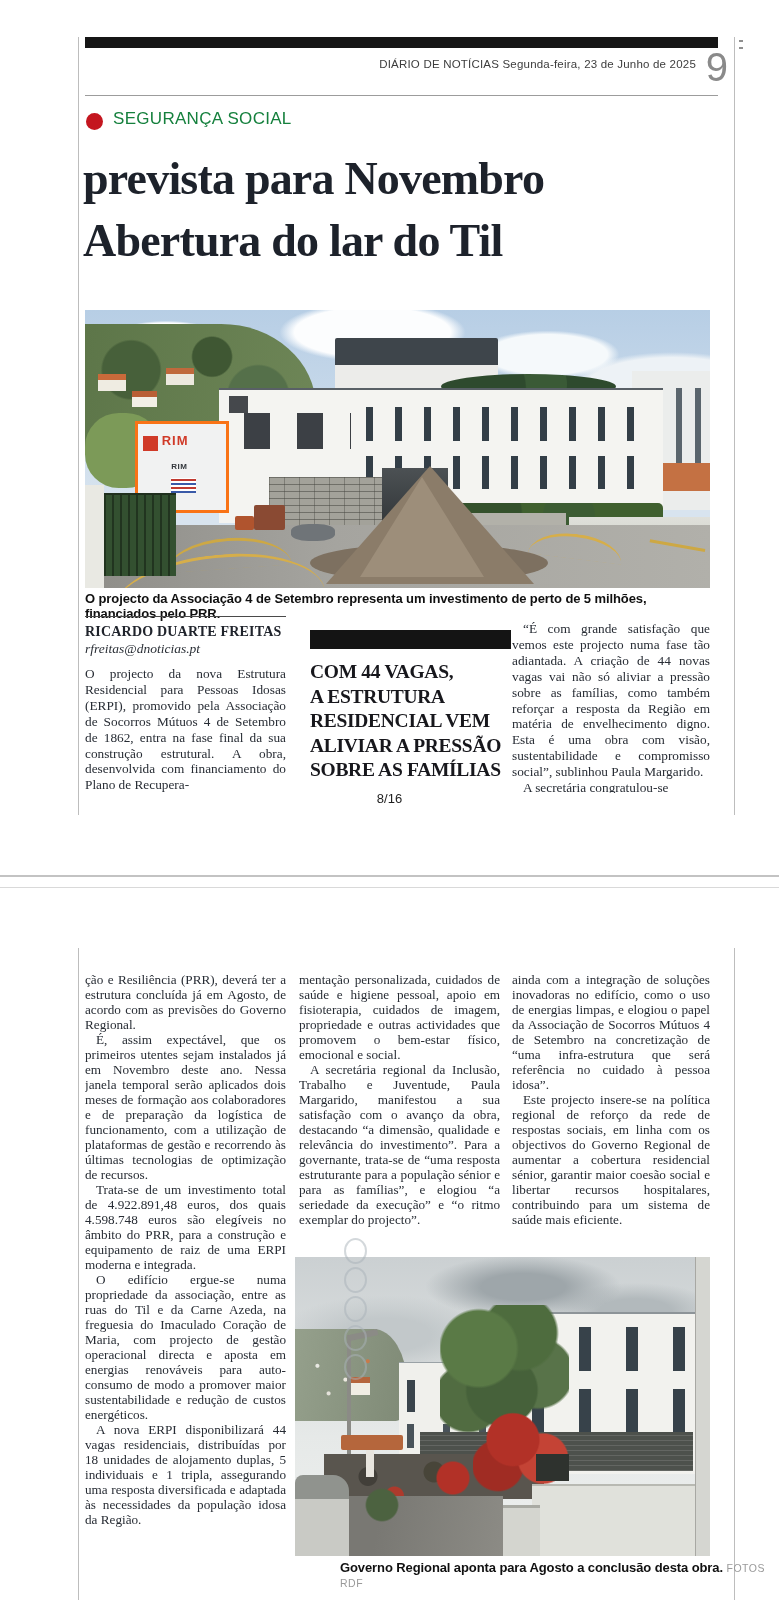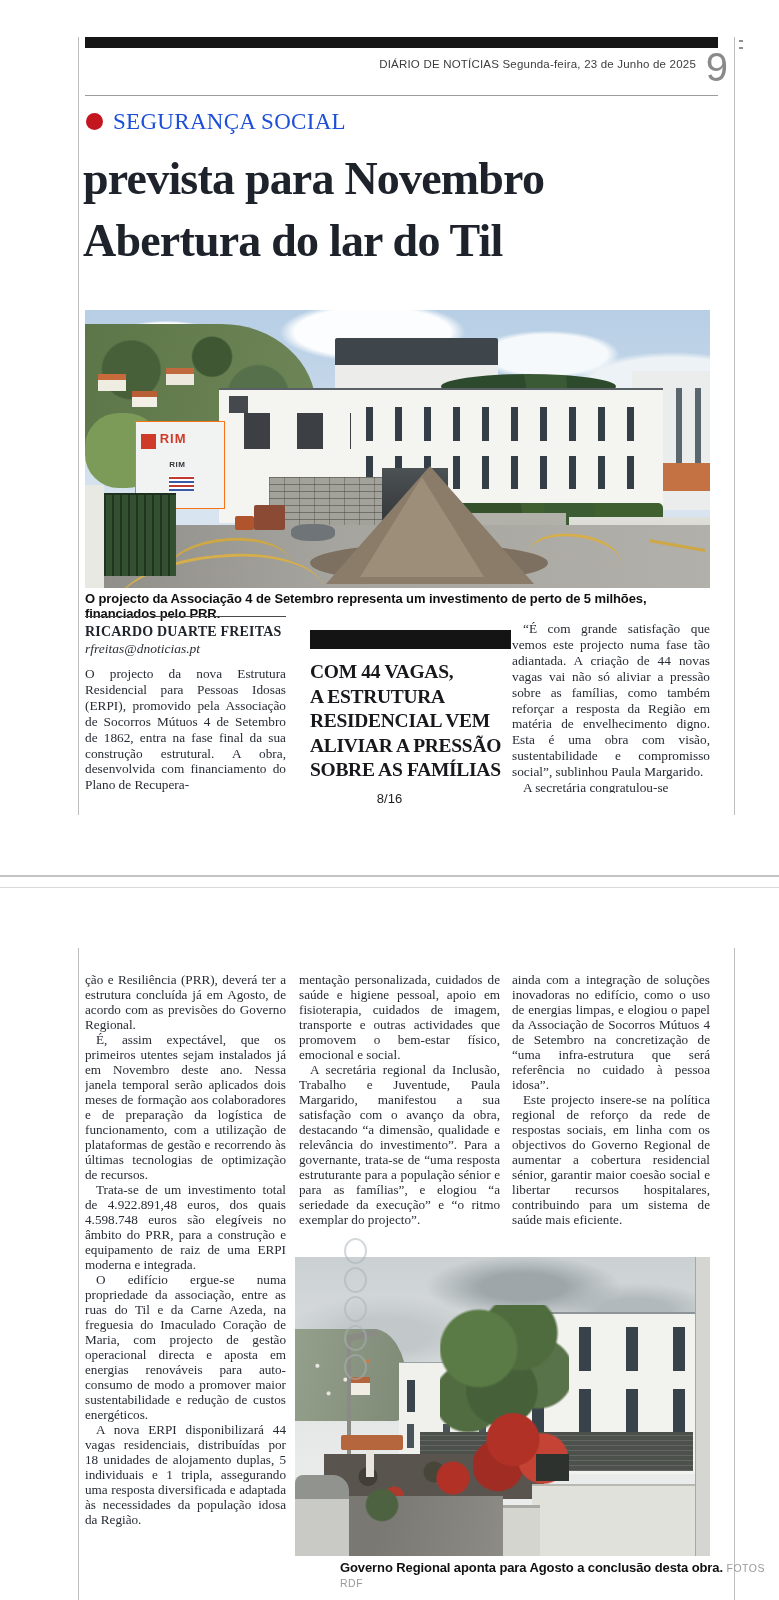--- a/index.html
+++ b/index.html
@@ -11,22 +11,22 @@
   .page-edge{position:absolute;width:1px;background:#bdbdbd;}
   .topbar{position:absolute;left:85px;top:37px;width:633px;height:11px;background:#161616;}
   .masthead{position:absolute;left:250px;top:58px;width:446px;text-align:right;
             font-family:"Liberation Sans",sans-serif;font-size:11.5px;color:#3d3d3d;letter-spacing:.2px;}
   .pagenum{position:absolute;left:692px;top:44px;width:36px;text-align:right;
            font-family:"Liberation Sans",sans-serif;font-weight:300;font-size:40px;line-height:46px;color:#8a8a8a;}
   .mast-rule{position:absolute;left:85px;top:95px;width:633px;height:1px;background:#9c9c9c;}
   .fold{position:absolute;width:4px;height:2px;background:#8f8f8f;}
   
   .kicker-dot{position:absolute;left:86px;top:113px;width:17px;height:17px;border-radius:50%;background:#c4161f;}
-  .kicker{position:absolute;left:113px;top:109px;font-family:Liberation Serif, serif;
-          font-size:23px;color:#1d4ed8;letter-spacing:.3px;}
+  .kicker{position:absolute;left:113px;top:109px;font-family:Liberation Sans, sans-serif;
+          font-size:17px;color:#15803d;letter-spacing:.3px;}
   .headline{position:absolute;left:83px;top:148px;width:645px;font-weight:700;color:#1d222b;
             font-size:46px;line-height:62px;letter-spacing:-.8px;}
   
   .photo{position:absolute;overflow:hidden;background:#cfd8df;}
   .photo1{left:85px;top:310px;width:625px;height:278px;}
   .photo2{left:295px;top:1257px;width:415px;height:299px;}
   .cap{font-family:"Liberation Sans",sans-serif;font-weight:700;font-size:13px;color:#101010;letter-spacing:-.1px;}
   .cap1{position:absolute;left:85px;top:591px;width:633px;}
   .cap2{position:absolute;left:295px;top:1560px;width:440px;margin-left:45px;}
   .credit{font-weight:400;font-size:10.5px;color:#9a9a9a;letter-spacing:.5px;}
@@ -96,21 +96,21 @@
       radial-gradient(circle at 85% 60%, #2e4a2d 0 32%, rgba(0,0,0,0) 33%);"></div>
   <div class="abs" style="left:21.5%;top:28%;width:71%;height:48%;background:#f4f4f1;border-top:2px solid #596066;"></div>
   <div class="abs" style="left:45%;top:35%;width:46%;height:12%;background:repeating-linear-gradient(90deg,#333e47 0 7px, rgba(0,0,0,0) 7px 29px);"></div>
   <div class="abs" style="left:45%;top:52.5%;width:46%;height:12%;background:repeating-linear-gradient(90deg,#333e47 0 7px, rgba(0,0,0,0) 7px 29px);"></div>
   <div class="abs" style="left:25.5%;top:37%;width:17%;height:13%;background:repeating-linear-gradient(90deg,#3c4045 0 26px, rgba(0,0,0,0) 26px 53px);"></div>
   <div class="abs" style="left:23%;top:31%;width:3%;height:6%;background:#45484c;"></div>
   <div class="abs" style="left:29.5%;top:60%;width:21%;height:23%;background-color:#a3a29a;background-image:
       repeating-linear-gradient(0deg, rgba(70,70,64,.55) 0 1px, rgba(0,0,0,0) 1px 7px),
       repeating-linear-gradient(90deg, rgba(70,70,64,.4) 0 1px, rgba(0,0,0,0) 1px 15px);"></div>
   <div class="abs" style="left:47.5%;top:57%;width:10.5%;height:23%;background:linear-gradient(#4c5154,#2f3335);"></div>
-  <div class="abs" style="left:8%;top:40%;width:14%;height:31%;background:#f1f2f2;border:1px solid #f97316;">
+  <div class="abs" style="left:8%;top:40%;width:14%;height:31%;background:#f1f2f2;border:3px solid #f97316;">
     <div class="abs" style="left:6%;top:14%;width:17%;height:17%;background:#d03a28;"></div>
     <span class="abs sans" style="left:27%;top:10%;font-weight:700;font-size:13px;color:#d03a28;letter-spacing:1px;">RIM</span>
     <span class="abs sans" style="left:38%;top:44%;font-weight:700;font-size:8px;color:#33373c;letter-spacing:.5px;">RIM</span>
     <div class="abs" style="left:38%;top:62%;width:28%;height:18%;background:repeating-linear-gradient(0deg,#3a5aa8 0 2px,#ffffff 2px 4px,#c03a30 4px 6px,#ffffff 6px 8px);"></div>
   </div>
   <div class="abs" style="left:59%;top:69.5%;width:33.5%;height:9%;border-radius:5px 5px 0 0;background:
       radial-gradient(circle at 15% 40%, #34512c 0 20%, rgba(0,0,0,0) 21%),
       radial-gradient(circle at 55% 50%, #3c5c33 0 22%, rgba(0,0,0,0) 23%),#40602f;"></div>
   <div class="abs" style="left:60%;top:73%;width:17%;height:10%;background:#b2b1a9;"></div>
   <div class="abs" style="left:77.5%;top:74.5%;width:22.5%;height:21%;background:linear-gradient(#dfe0da,#c7c9c1);"></div>
@@ -162,21 +162,21 @@
 
 <div class="col p2txt" style="left:85px;top:972px;width:201px;height:622px;">
   <p class="bodytxt p2txt pfirst">ção e Resiliência (PRR), deverá ter a estrutura concluída já em Agosto, de acordo com as previsões do Governo Regional.</p>
   <p class="bodytxt p2txt para">É, assim expectável, que os primeiros utentes sejam instalados já em Novembro deste ano. Nessa janela temporal serão aplicados dois meses de formação aos colaboradores e de preparação da logística de funcionamento, com a utilização de plataformas de gestão e recorrendo às últimas tecnologias de optimização de recursos.</p>
   <p class="bodytxt p2txt para">Trata-se de um investimento total de 4.922.891,48 euros, dos quais 4.598.748 euros são elegíveis no âmbito do PRR, para a construção e equipamento de raiz de uma ERPI moderna e integrada.</p>
   <p class="bodytxt p2txt para">O edifício ergue-se numa propriedade da associação, entre as ruas do Til e da Carne Azeda, na freguesia do Imaculado Coração de Maria, com projecto de gestão operacional directa e aposta em energias renováveis para auto-consumo de modo a promover maior sustentabilidade e redução de custos energéticos.</p>
   <p class="bodytxt p2txt para">A nova ERPI disponibilizará 44 vagas residenciais, distribuídas por 18 unidades de alojamento duplas, 5 individuais e 1 tripla, assegurando uma resposta diversificada e adaptada às necessidades da população idosa da Região.</p>
 </div>
 
 <div class="col p2txt" style="left:299px;top:972px;width:201px;height:272px;">
-  <p class="bodytxt p2txt pfirst">mentação personalizada, cuidados de saúde e higiene pessoal, apoio em fisioterapia, cuidados de imagem, transporte e outras actividades que promovem o bem-estar físico, emocional e social.</p>
+  <p class="bodytxt p2txt pfirst">mentação personalizada, cuidados de saúde e higiene pessoal, apoio em fisioterapia, cuidados de imagem, propriedade e outras actividades que promovem o bem-estar físico, emocional e social.</p>
   <p class="bodytxt p2txt para">A secretária regional da Inclusão, Trabalho e Juventude, Paula Margarido, manifestou a sua satisfação com o avanço da obra, destacando “a dimensão, qualidade e relevância do investimento”. Para a governante, trata-se de “uma resposta estruturante para a população sénior e para as famílias”, e elogiou “a seriedade da execução” e “o ritmo exemplar do projecto”.</p>
 </div>
 
 <div class="col p2txt" style="left:512px;top:972px;width:198px;height:272px;">
   <p class="bodytxt p2txt pfirst">ainda com a integração de soluções inovadoras no edifício, como o uso de energias limpas, e elogiou o papel da Associação de Socorros Mútuos 4 de Setembro na concretização de “uma infra-estrutura que será referência no cuidado à pessoa idosa”.</p>
   <p class="bodytxt p2txt para">Este projecto insere-se na política regional de reforço da rede de respostas sociais, em linha com os objectivos do Governo Regional de aumentar a cobertura residencial sénior, garantir maior coesão social e libertar recursos hospitalares, contribuindo para um sistema de saúde mais eficiente.</p>
 </div>
 
 <div class="photo photo2">
   <div class="abs" style="inset:0;background:

